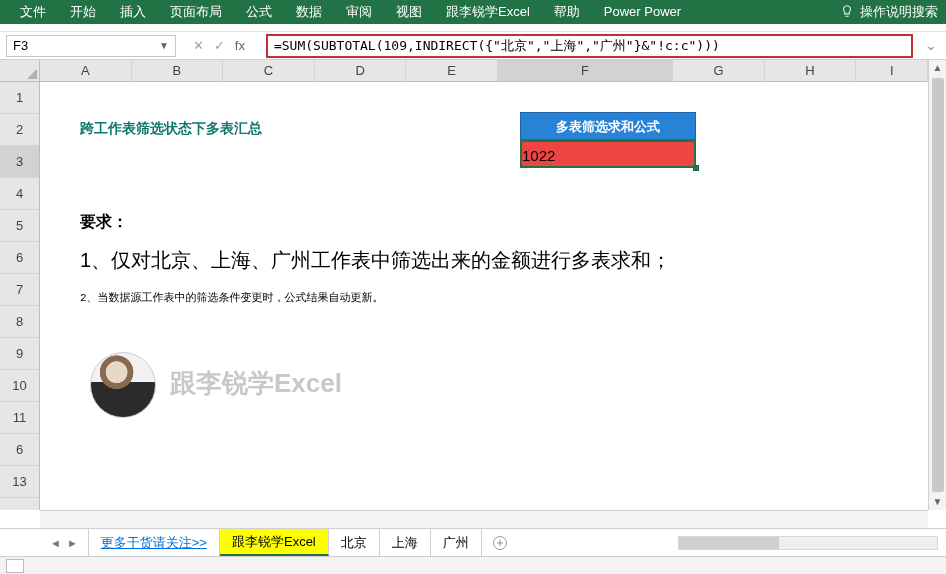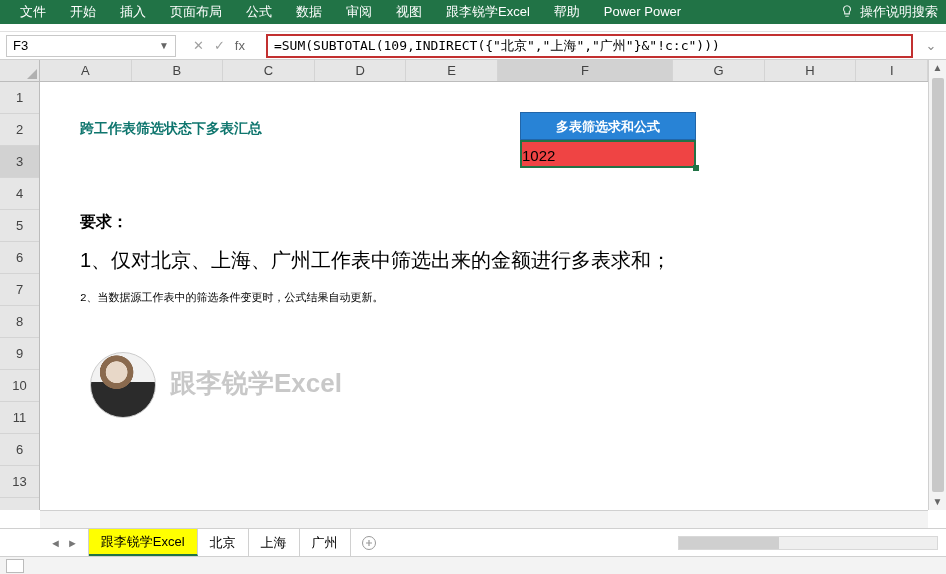--- a/index.html
+++ b/index.html
@@ -145,20 +145,21 @@
     <div class="arr">▼</div>
   </div>
   <div class="hscroll"></div>
 </div>
 
 <div class="sheet-bar">
   <div class="sheet-nav">
     <span>◄</span>
     <span>►</span>
   </div>
+  <div class="sheet-tab link">更多干货请关注&gt;&gt;</div>
   <div class="sheet-tab active">跟李锐学Excel</div>
   <div class="sheet-tab">北京</div>
   <div class="sheet-tab">上海</div>
   <div class="sheet-tab">广州</div>
   <div class="sheet-add">
     <svg width="16" height="16" viewBox="0 0 16 16">
         <circle cx="8" cy="8" r="6.5" fill="none" stroke="#999" stroke-width="1"></circle>
         <path d="M8 5v6M5 8h6" stroke="#999" stroke-width="1.2"></path>
       </svg>
   </div>

